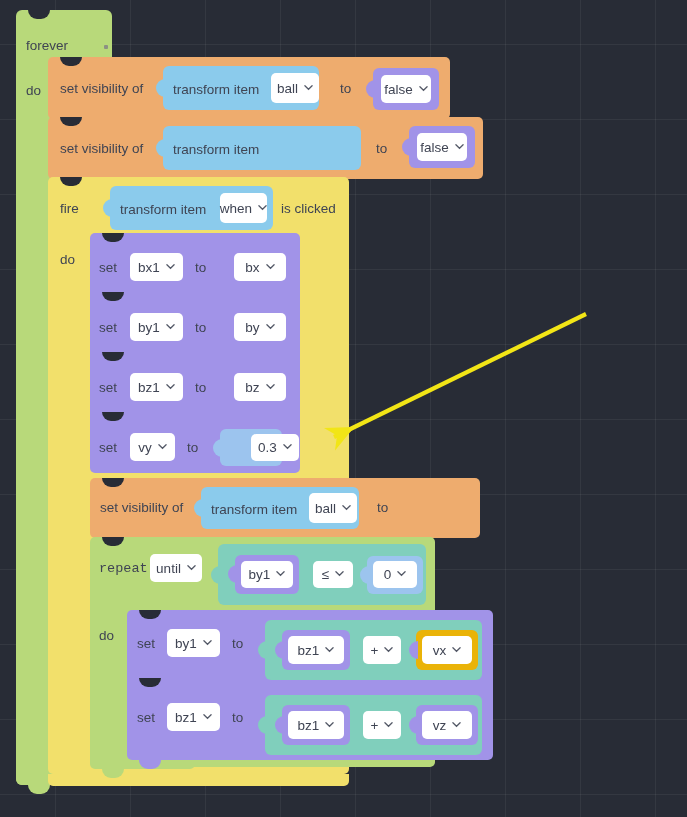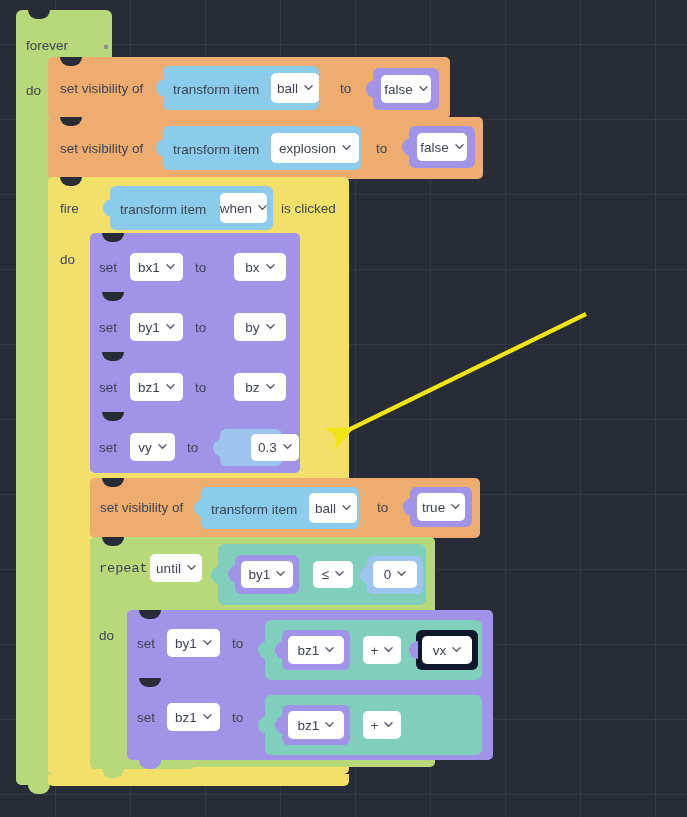--- a/index.html
+++ b/index.html
@@ -108,28 +108,20 @@
     </div>
   </div>
 
   <div class="blk cblock" style="left:48px;top:117px;width:435px;height:62px;background:#eeac6e;">
     <div class="notch" style="left:12px;top:0;"></div>
   </div>
   <span class="lbl" style="position:absolute;left:60px;top:142px;">set visibility of</span>
   <div class="rep" style="left:163px;top:126px;width:198px;height:44px;background:#8bcbec;">
     <div class="tab" style="top:13px;background:#8bcbec;"></div>
     <span class="lbl" style="left:10px;top:17px;">transform item</span>
-    <div class="field" style="left:108px;top:7px;width:88px;height:30px;">
-      <span class="ftxt">explosion</span>
-      <span class="chev">
-        <svg viewBox="0 0 10 10" width="9" height="9">
-            <path d="M1 3 L5 7 L9 3" stroke="#555a68" stroke-width="1.4" fill="none" stroke-linecap="round"></path>
-          </svg>
-      </span>
-    </div>
   </div>
   <span class="lbl" style="position:absolute;left:376px;top:142px;">to</span>
   <div class="rep" style="left:409px;top:126px;width:66px;height:42px;background:#a193e8;">
     <div class="tab" style="top:12px;background:#a193e8;"></div>
     <div class="field" style="left:8px;top:7px;width:50px;height:28px;">
       <span class="ftxt">false</span>
       <span class="chev">
         <svg viewBox="0 0 10 10" width="9" height="9">
             <path d="M1 3 L5 7 L9 3" stroke="#555a68" stroke-width="1.4" fill="none" stroke-linecap="round"></path>
           </svg>
@@ -254,31 +246,20 @@
     <div class="field" style="left:108px;top:6px;width:48px;height:30px;">
       <span class="ftxt">ball</span>
       <span class="chev">
         <svg viewBox="0 0 10 10" width="9" height="9">
             <path d="M1 3 L5 7 L9 3" stroke="#555a68" stroke-width="1.4" fill="none" stroke-linecap="round"></path>
           </svg>
       </span>
     </div>
   </div>
   <span class="lbl" style="position:absolute;left:377px;top:501px;">to</span>
-  <div class="rep" style="left:410px;top:487px;width:62px;height:40px;background:#a193e8;">
-    <div class="tab" style="top:11px;background:#a193e8;"></div>
-    <div class="field" style="left:7px;top:6px;width:48px;height:28px;">
-      <span class="ftxt">true</span>
-      <span class="chev">
-        <svg viewBox="0 0 10 10" width="9" height="9">
-            <path d="M1 3 L5 7 L9 3" stroke="#555a68" stroke-width="1.4" fill="none" stroke-linecap="round"></path>
-          </svg>
-      </span>
-    </div>
-  </div>
 
   <div class="blk cblock" style="left:90px;top:537px;width:345px;height:230px;background:#b8d97a;">
     <div class="notch" style="left:12px;top:0;"></div>
     <span class="lbl" style="left:9px;top:25px;font-family:Liberation Mono, monospace;">repeat</span>
     <span class="lbl" style="left:9px;top:92px;">do</span>
   </div>
   <div class="field" style="left:150px;top:554px;width:52px;height:28px;">
     <span class="ftxt">until</span>
     <span class="chev">
       <svg viewBox="0 0 10 10" width="9" height="9">
@@ -354,21 +335,21 @@
       </div>
     </div>
     <div class="field" style="left:98px;top:16px;width:38px;height:28px;">
       <span class="ftxt">+</span>
       <span class="chev">
         <svg viewBox="0 0 10 10" width="9" height="9">
             <path d="M1 3 L5 7 L9 3" stroke="#555a68" stroke-width="1.4" fill="none" stroke-linecap="round"></path>
           </svg>
       </span>
     </div>
-    <div class="rep" style="left:151px;top:10px;width:62px;height:40px;background:#0f172a;">
+    <div class="rep" style="left:151px;top:10px;width:62px;height:40px;background:#eab308;">
       <div class="tab" style="top:11px;background:#a193e8;"></div>
       <div class="field" style="left:6px;top:6px;width:50px;height:28px;">
         <span class="ftxt">vx</span>
         <span class="chev">
           <svg viewBox="0 0 10 10" width="9" height="9">
               <path d="M1 3 L5 7 L9 3" stroke="#555a68" stroke-width="1.4" fill="none" stroke-linecap="round"></path>
             </svg>
         </span>
       </div>
     </div>
@@ -397,20 +378,31 @@
         </span>
       </div>
     </div>
     <div class="field" style="left:98px;top:16px;width:38px;height:28px;">
       <span class="ftxt">+</span>
       <span class="chev">
         <svg viewBox="0 0 10 10" width="9" height="9">
             <path d="M1 3 L5 7 L9 3" stroke="#555a68" stroke-width="1.4" fill="none" stroke-linecap="round"></path>
           </svg>
       </span>
+    </div>
+    <div class="rep" style="left:151px;top:10px;width:62px;height:40px;background:#a193e8;">
+      <div class="tab" style="top:11px;background:#a193e8;"></div>
+      <div class="field" style="left:6px;top:6px;width:50px;height:28px;">
+        <span class="ftxt">vz</span>
+        <span class="chev">
+          <svg viewBox="0 0 10 10" width="9" height="9">
+              <path d="M1 3 L5 7 L9 3" stroke="#555a68" stroke-width="1.4" fill="none" stroke-linecap="round"></path>
+            </svg>
+        </span>
+      </div>
     </div>
   </div>
 
   <svg id="arrow" width="687" height="817">
     <defs>
       <marker id="ah" markerWidth="7" markerHeight="7" refX="5.4" refY="3.2" orient="auto" markerUnits="strokeWidth">
         <path d="M6.6,0.2 L0,3.2 L6.6,6.2 L4.6,3.2 Z" fill="#f2e516"></path>
       </marker>
     </defs>
     <line x1="586" y1="314" x2="334" y2="437" stroke="#f2e516" stroke-width="4.2" marker-end="url(#ah)"></line>

